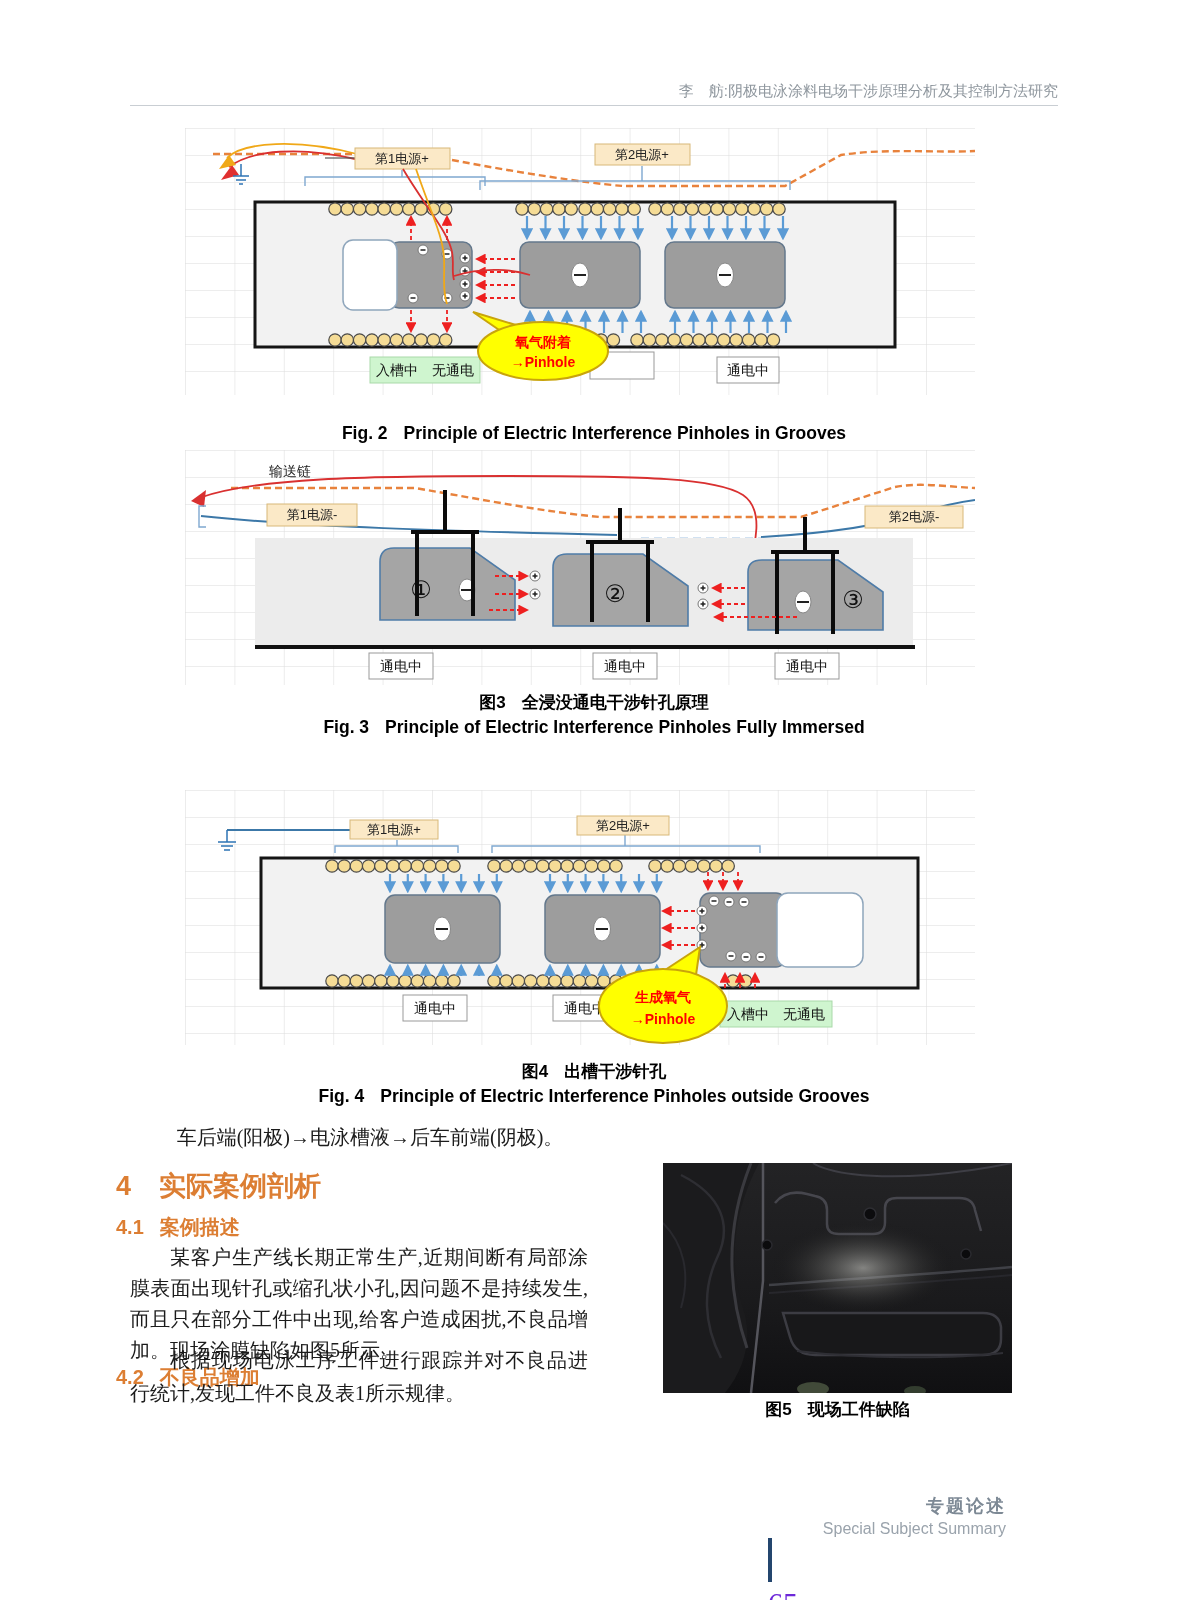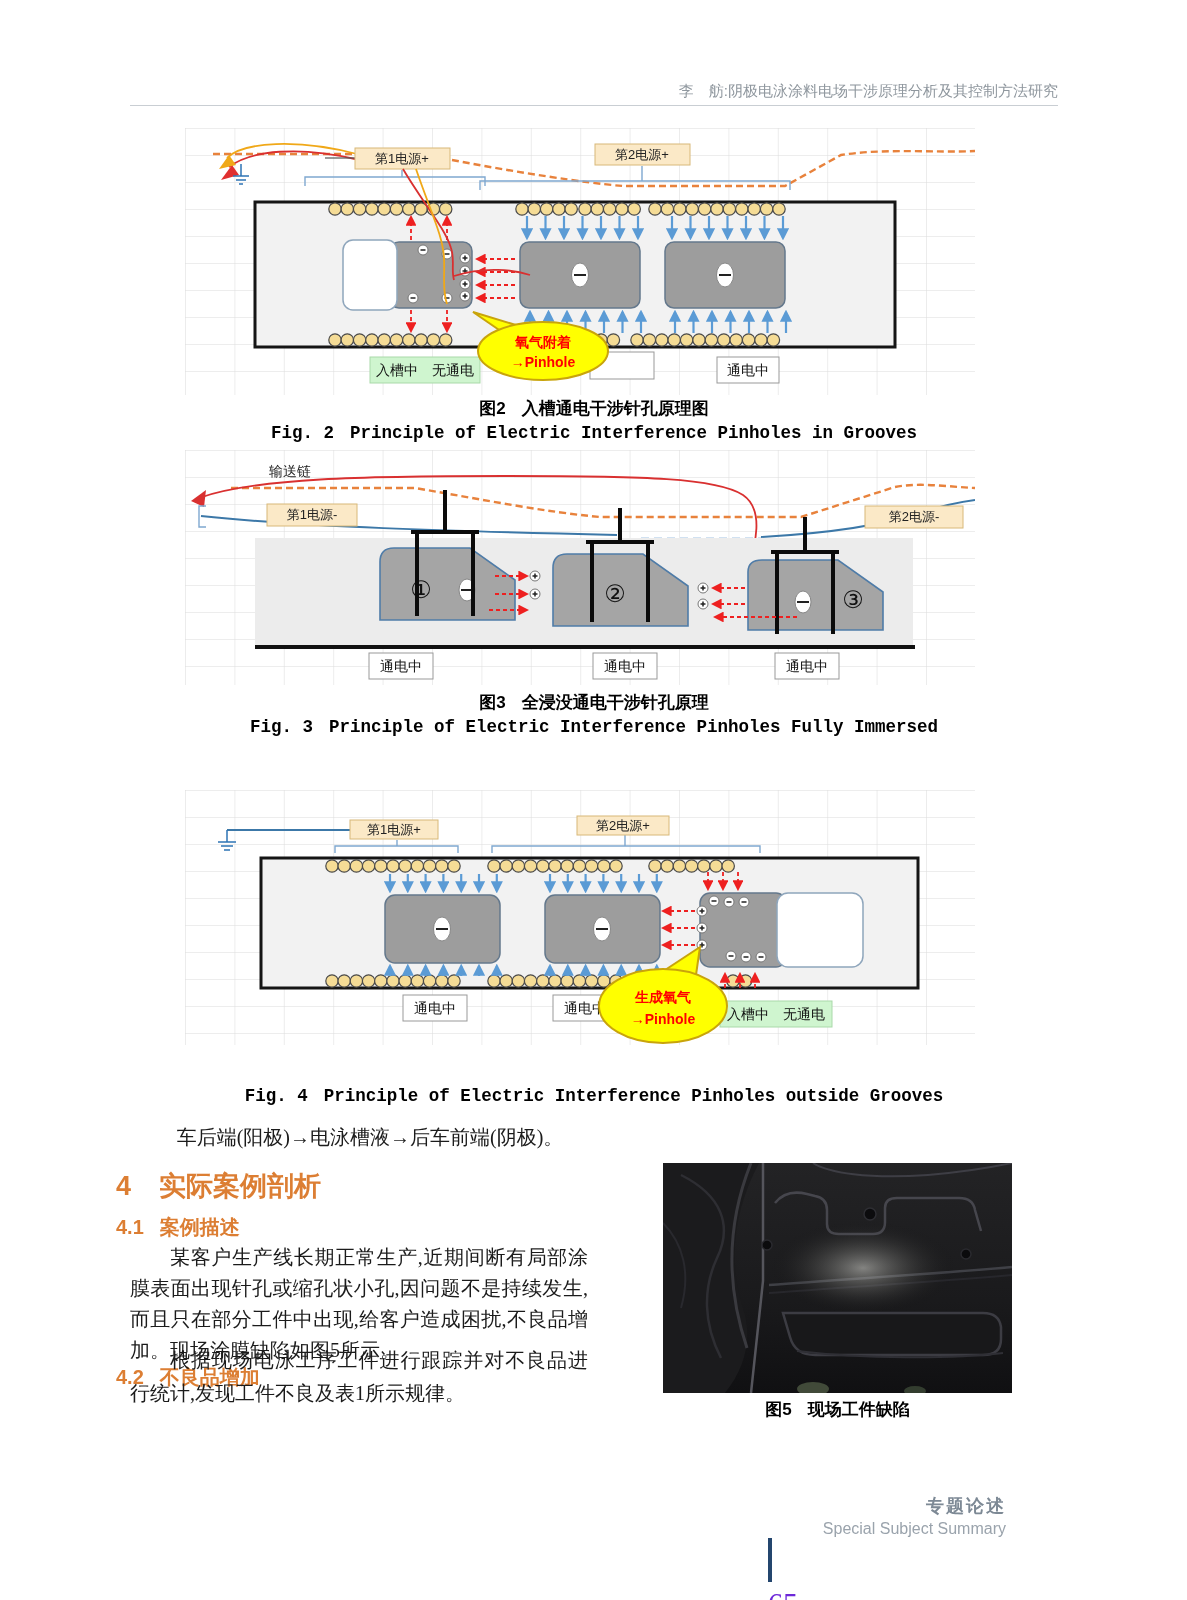--- a/index.html
+++ b/index.html
@@ -6,21 +6,21 @@
   .page{position:relative;width:1187px;height:1600px;background:#fff;overflow:hidden;
         font-family:"Liberation Sans","DejaVu Sans",sans-serif;}
   .running-head{position:absolute;top:82px;left:130px;width:928px;text-align:right;
         font-size:15px;color:#8F979E;}
   .head-rule{position:absolute;top:105px;left:130px;width:928px;height:0;
         border-top:1.5px solid #C9CED3;}
   svg.fig{position:absolute;left:185px;}
   .cap{position:absolute;left:130px;width:928px;text-align:center;font-weight:bold;color:#000;}
   .cap .cl{margin-right:16px;}
   .cap-zh{font-size:17px;font-family:"Liberation Sans","DejaVu Sans",sans-serif;}
-  .cap-en{font-size:17.5px;font-family:Liberation Mono, monospace;}
+  .cap-en{font-size:17.5px;font-family:Liberation Sans, sans-serif;}
   .cap5{left:640px;width:395px;}
   .para{position:absolute;left:130px;width:458px;text-align:justify;color:#1b1b1b;
         font-family:"Liberation Serif","DejaVu Serif",serif;font-size:20px;}
   #lead-para{top:748px;width:928px;text-indent:2em;text-align:left;}
   #circuit-para{top:1124px;width:480px;text-align:center;}
   #p41{top:1242px;line-height:31px;text-indent:2em;}
   #p42{top:1344px;line-height:33px;text-indent:2em;}
   .h-sec{position:absolute;left:116px;color:#DC7E33;font-weight:bold;
         font-family:"Liberation Sans","DejaVu Sans",sans-serif;}
   #sec4{top:1168px;font-size:27px;}
@@ -308,23 +308,20 @@
       <rect class="sbox" x="532" y="229" width="62" height="26"></rect>
       <text class="stext" x="563" y="247">通电中</text>
     </g>
     <g>
       <polygon class="balloon" points="288,184 320,206 344,201"></polygon>
       <ellipse class="balloon" cx="358" cy="223" rx="65" ry="29"></ellipse>
       <text class="btext" x="358" y="219">氧气附着</text>
       <text class="btext" x="358" y="239">→Pinhole</text>
     </g>
   </svg>
-  <div class="cap cap-zh" style="top:397px">
-    <span class="cl">图2</span><span>入槽通电干涉针孔原理图</span>
-  </div>
   <div class="cap cap-en" style="top:423px">
     <span class="cl">Fig. 2</span><span>Principle of Electric Interference Pinholes in Grooves</span>
   </div>
 
   <svg class="fig" style="top:450px" width="790" height="235" viewBox="0 0 790 235">
     <rect width="790" height="235" fill="url(#grid)"></rect>
     <text class="lbl" x="84" y="26">输送链</text>
     <path class="conv" d="M46 38 H230 C300 50 360 62 415 67 H616 L710 37 C736 32 764 37 790 38"></path>
     <g>
       <polygon points="6,51 21,40 19,57" fill="#D93030"></polygon>
@@ -593,20 +590,23 @@
       <rect class="gbox" x="535" y="211" width="112" height="26"></rect>
       <text class="stext" x="591" y="229">入槽中　无通电</text>
     </g>
     <g>
       <polygon class="balloon" points="515,157 468,188 510,192"></polygon>
       <ellipse class="balloon" cx="478" cy="216" rx="64" ry="37"></ellipse>
       <text class="btext" x="478" y="212">生成氧气</text>
       <text class="btext" x="478" y="234">→Pinhole</text>
     </g>
   </svg>
+  <div class="cap cap-zh" style="top:1060px">
+    <span class="cl">图4</span><span>出槽干涉针孔</span>
+  </div>
   <div class="cap cap-en" style="top:1086px">
     <span class="cl">Fig. 4</span><span>Principle of Electric Interference Pinholes outside Grooves</span>
   </div>
 
   <div class="para" id="circuit-para">车后端(阳极)→电泳槽液→后车前端(阴极)。</div>
 
   <div class="h-sec" id="sec4">
     <span class="n">4</span><span>实际案例剖析</span>
   </div>
   <div class="h-sec" id="sec41">

